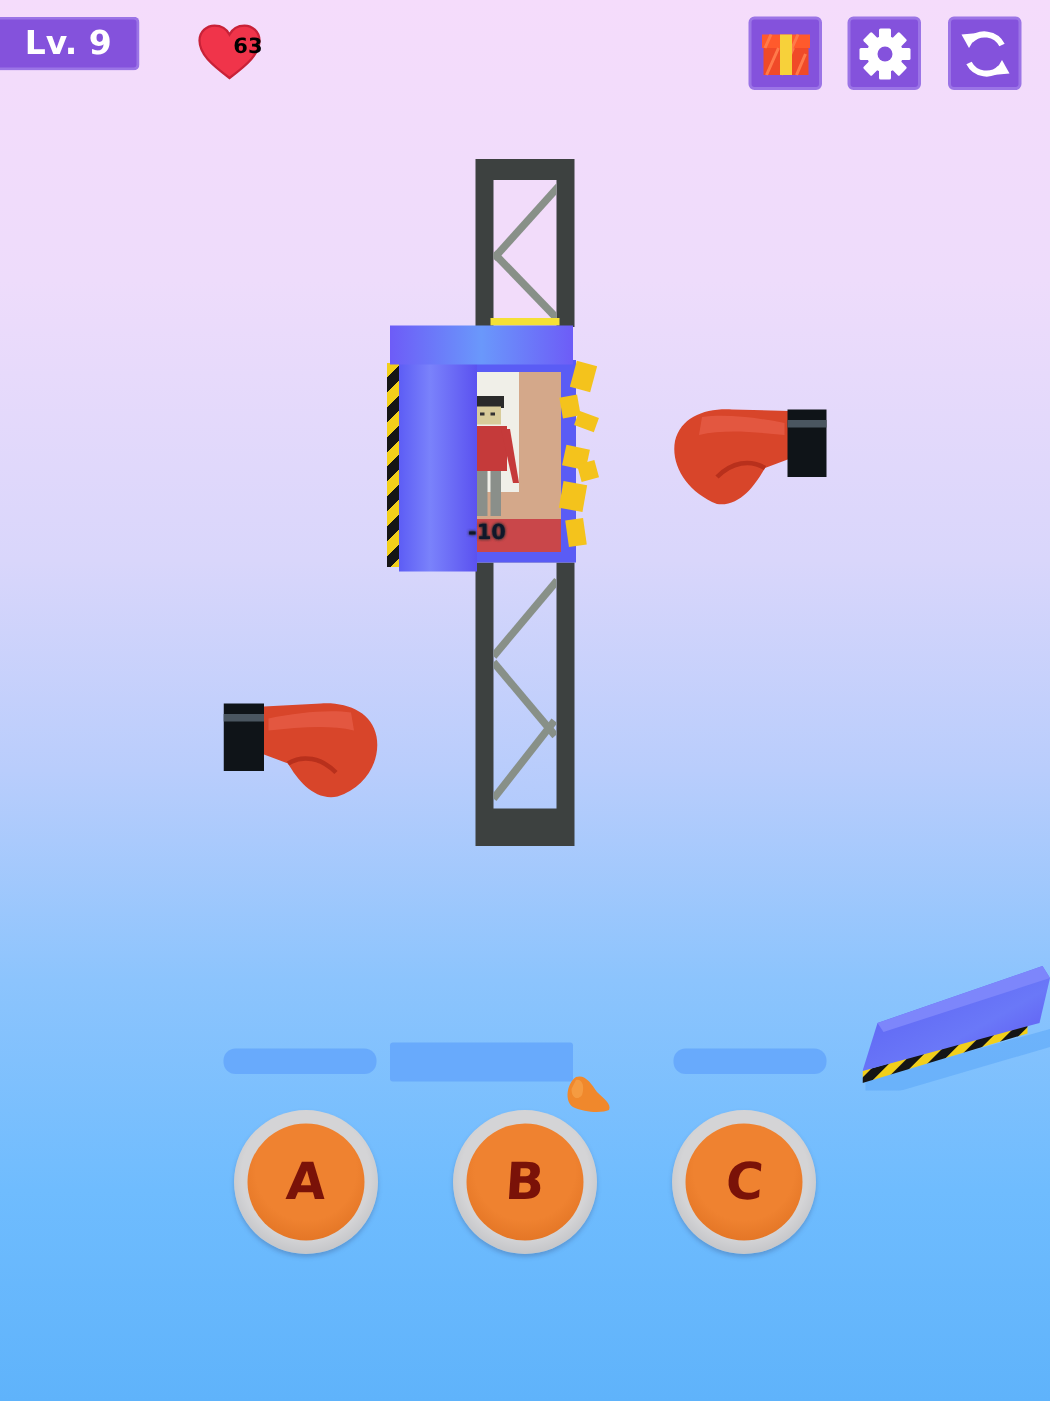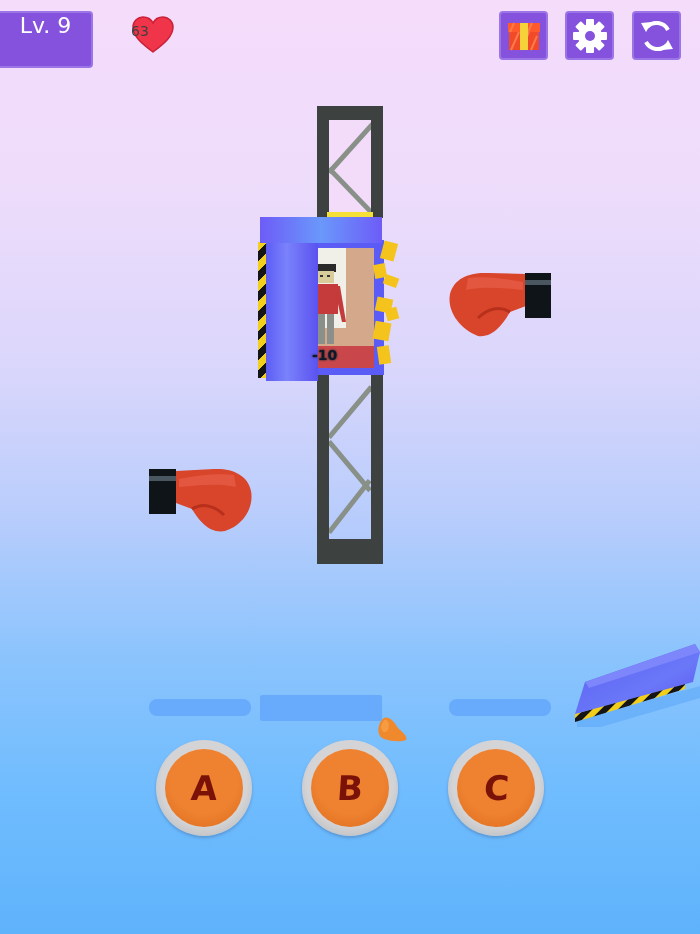--- a/index.html
+++ b/index.html
@@ -6,26 +6,26 @@
     body {
       width:700px; height:934px; position:relative; overflow:hidden;
       background: linear-gradient(180deg, #f5dcfb 0%, #eedcfb 20%, #d9d6fb 40%, #b9cdfc 55%, #8cc4fd 70%, #6fbcfe 85%, #5fb3fb 100%);
       font-family: "DejaVu Sans", sans-serif;
     }
     .abs { position:absolute; }
     .hud-box {
       background:#8452dc; border:2px solid #9b74e6; border-radius:4px; box-sizing:border-box;
     }
     .level-badge {
-      left:0; top:11px; width:93px; height:57px; color:#fff;
-      font-weight:normal; font-size:22px; display:flex; justify-content:center;
+      left:0; top:11px; width:93px; height:36px; color:#fff;
+      font-weight:bold; font-size:22px; display:flex; align-items:center; justify-content:center;
       border-left:none; border-radius:0 4px 4px 0;
     }
     .heart { left:131px; top:15px; width:44px; height:40px; }
-    .heart-text { position:absolute; left:0; top:8px; width:44px; text-align:left; color:#404040; font-weight:normal; font-size:14px; }
+    .heart-text { position:absolute; left:0; top:8px; width:44px; text-align:right; color:#000000; font-weight:bold; font-size:14px; }
     .icon-btn { top:11px; width:49px; height:49px; display:flex; align-items:center; justify-content:center; }
 
     
     .tower-top { left:317px; top:106px; width:66px; height:112px; background:#3d4140; }
     .tower-top-inner { position:absolute; left:12px; top:14px; width:42px; height:98px; background:#f2dcfa; overflow:hidden; }
     .tower-bot { left:317px; top:375px; width:66px; height:189px; background:#3d4140; }
     .tower-bot-inner { position:absolute; left:12px; top:0; width:42px; height:164px; background:linear-gradient(180deg,#d7d6fb,#b3cbfc); overflow:hidden; }
     .brace { position:absolute; height:5px; background:#889088; transform-origin:left center; }
 
     

